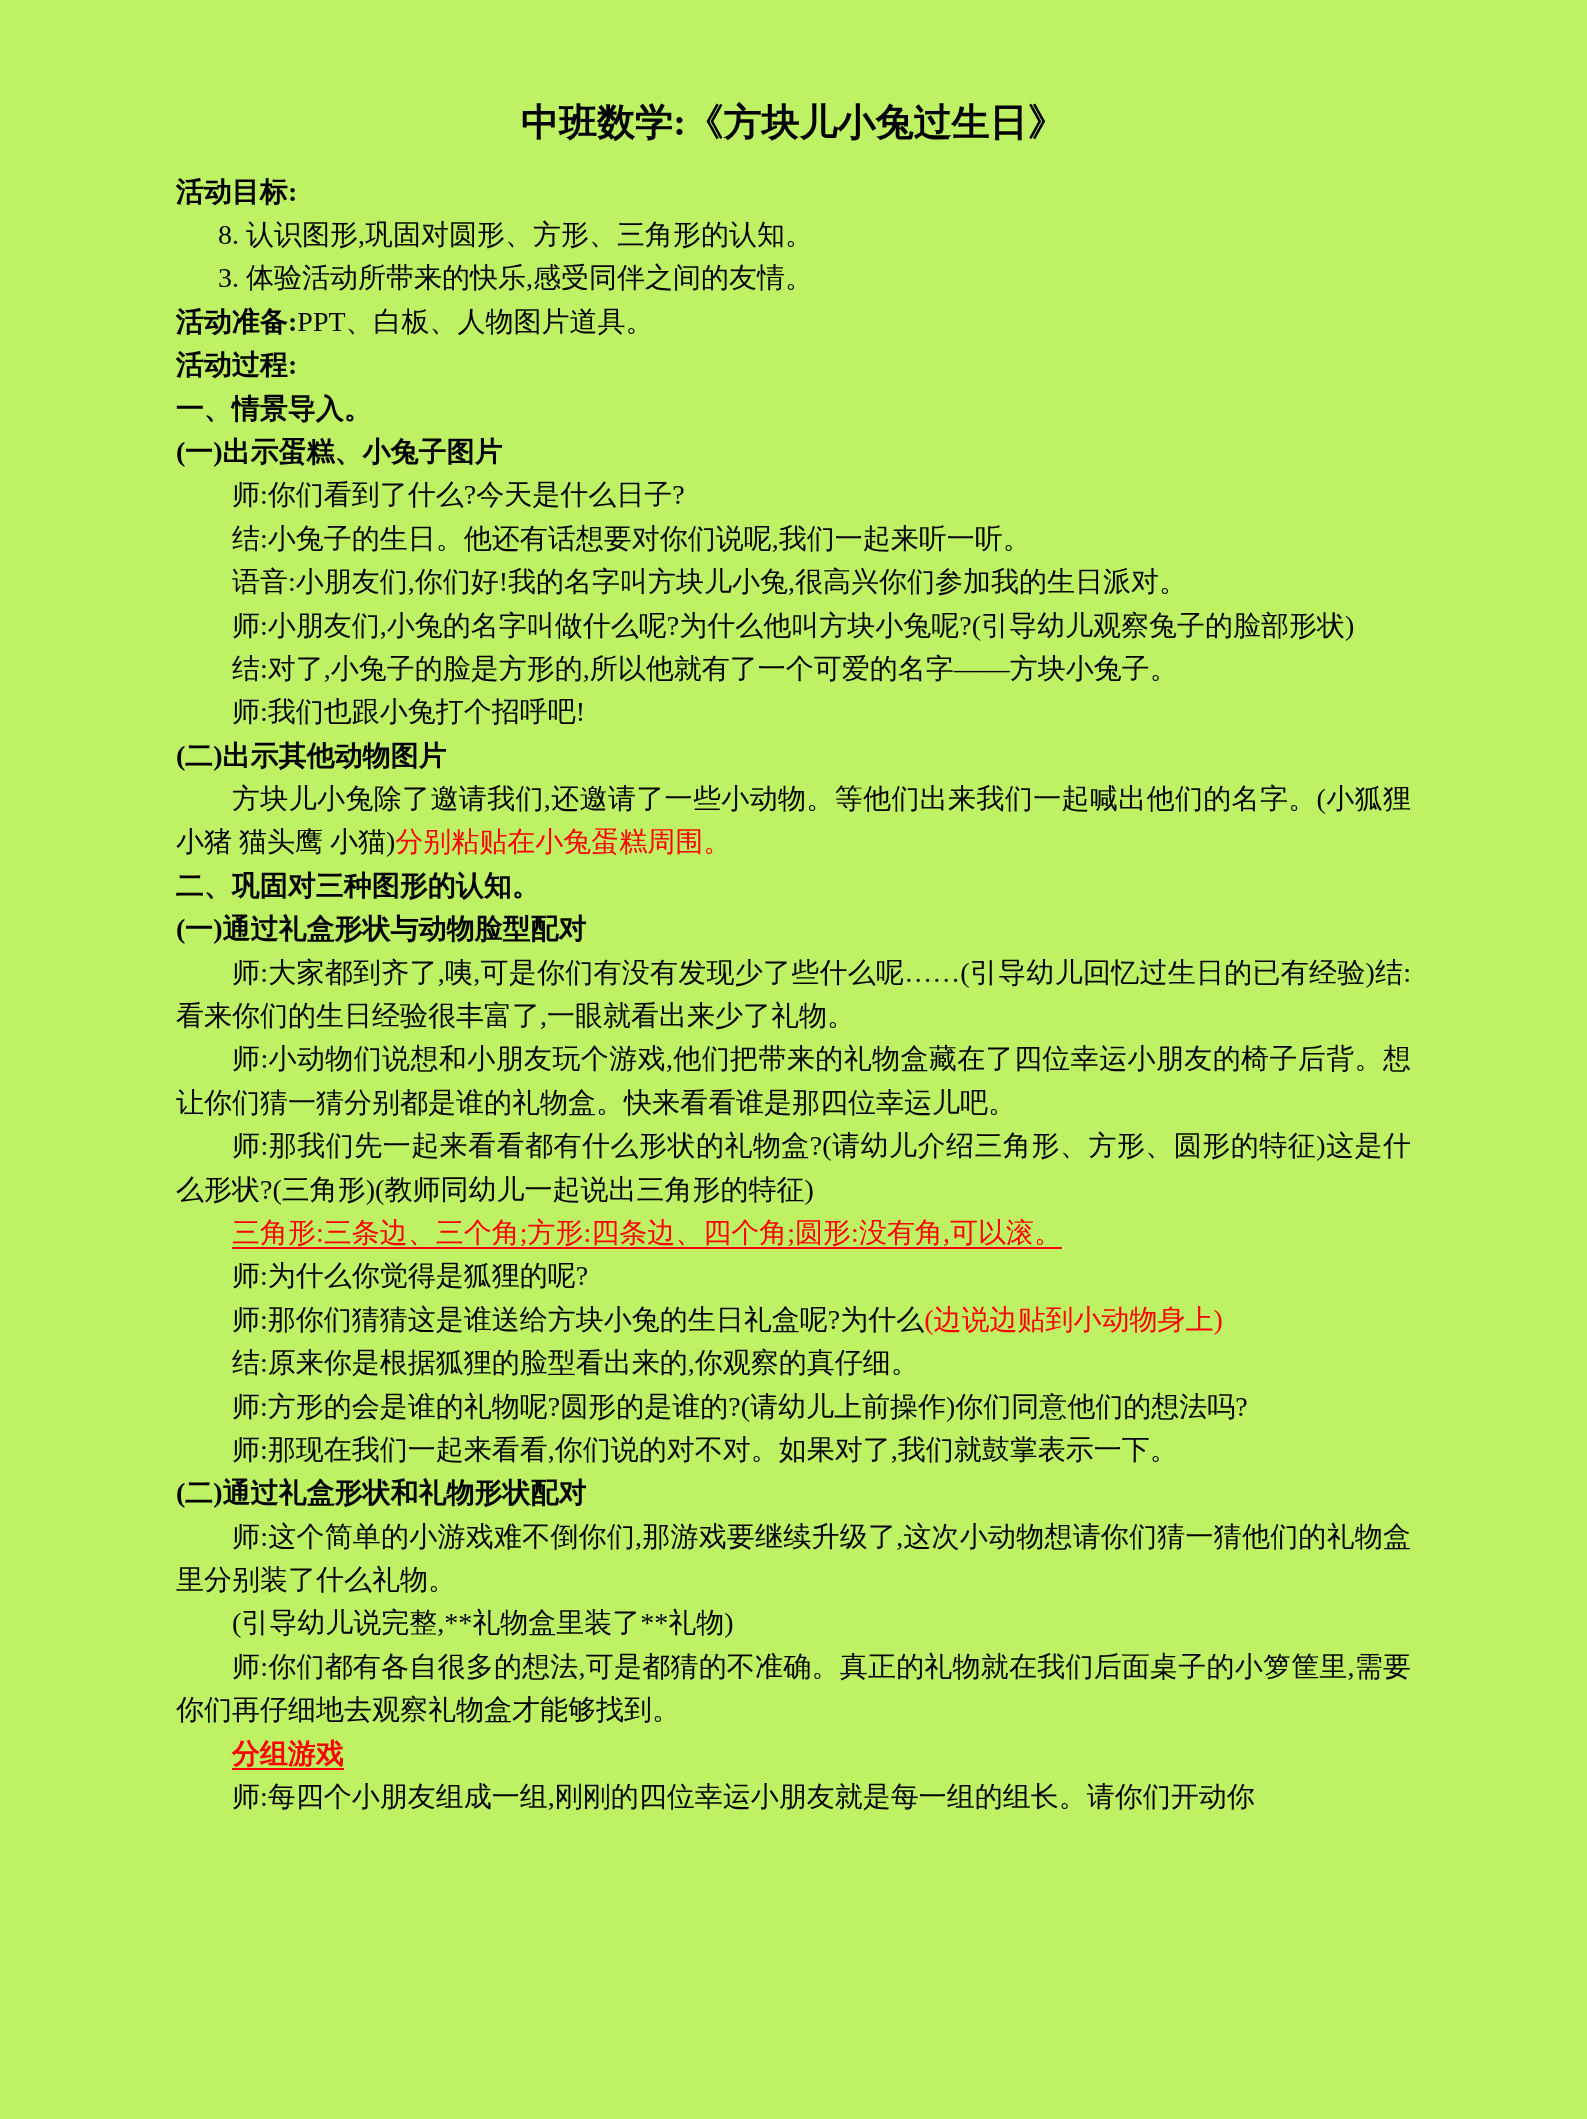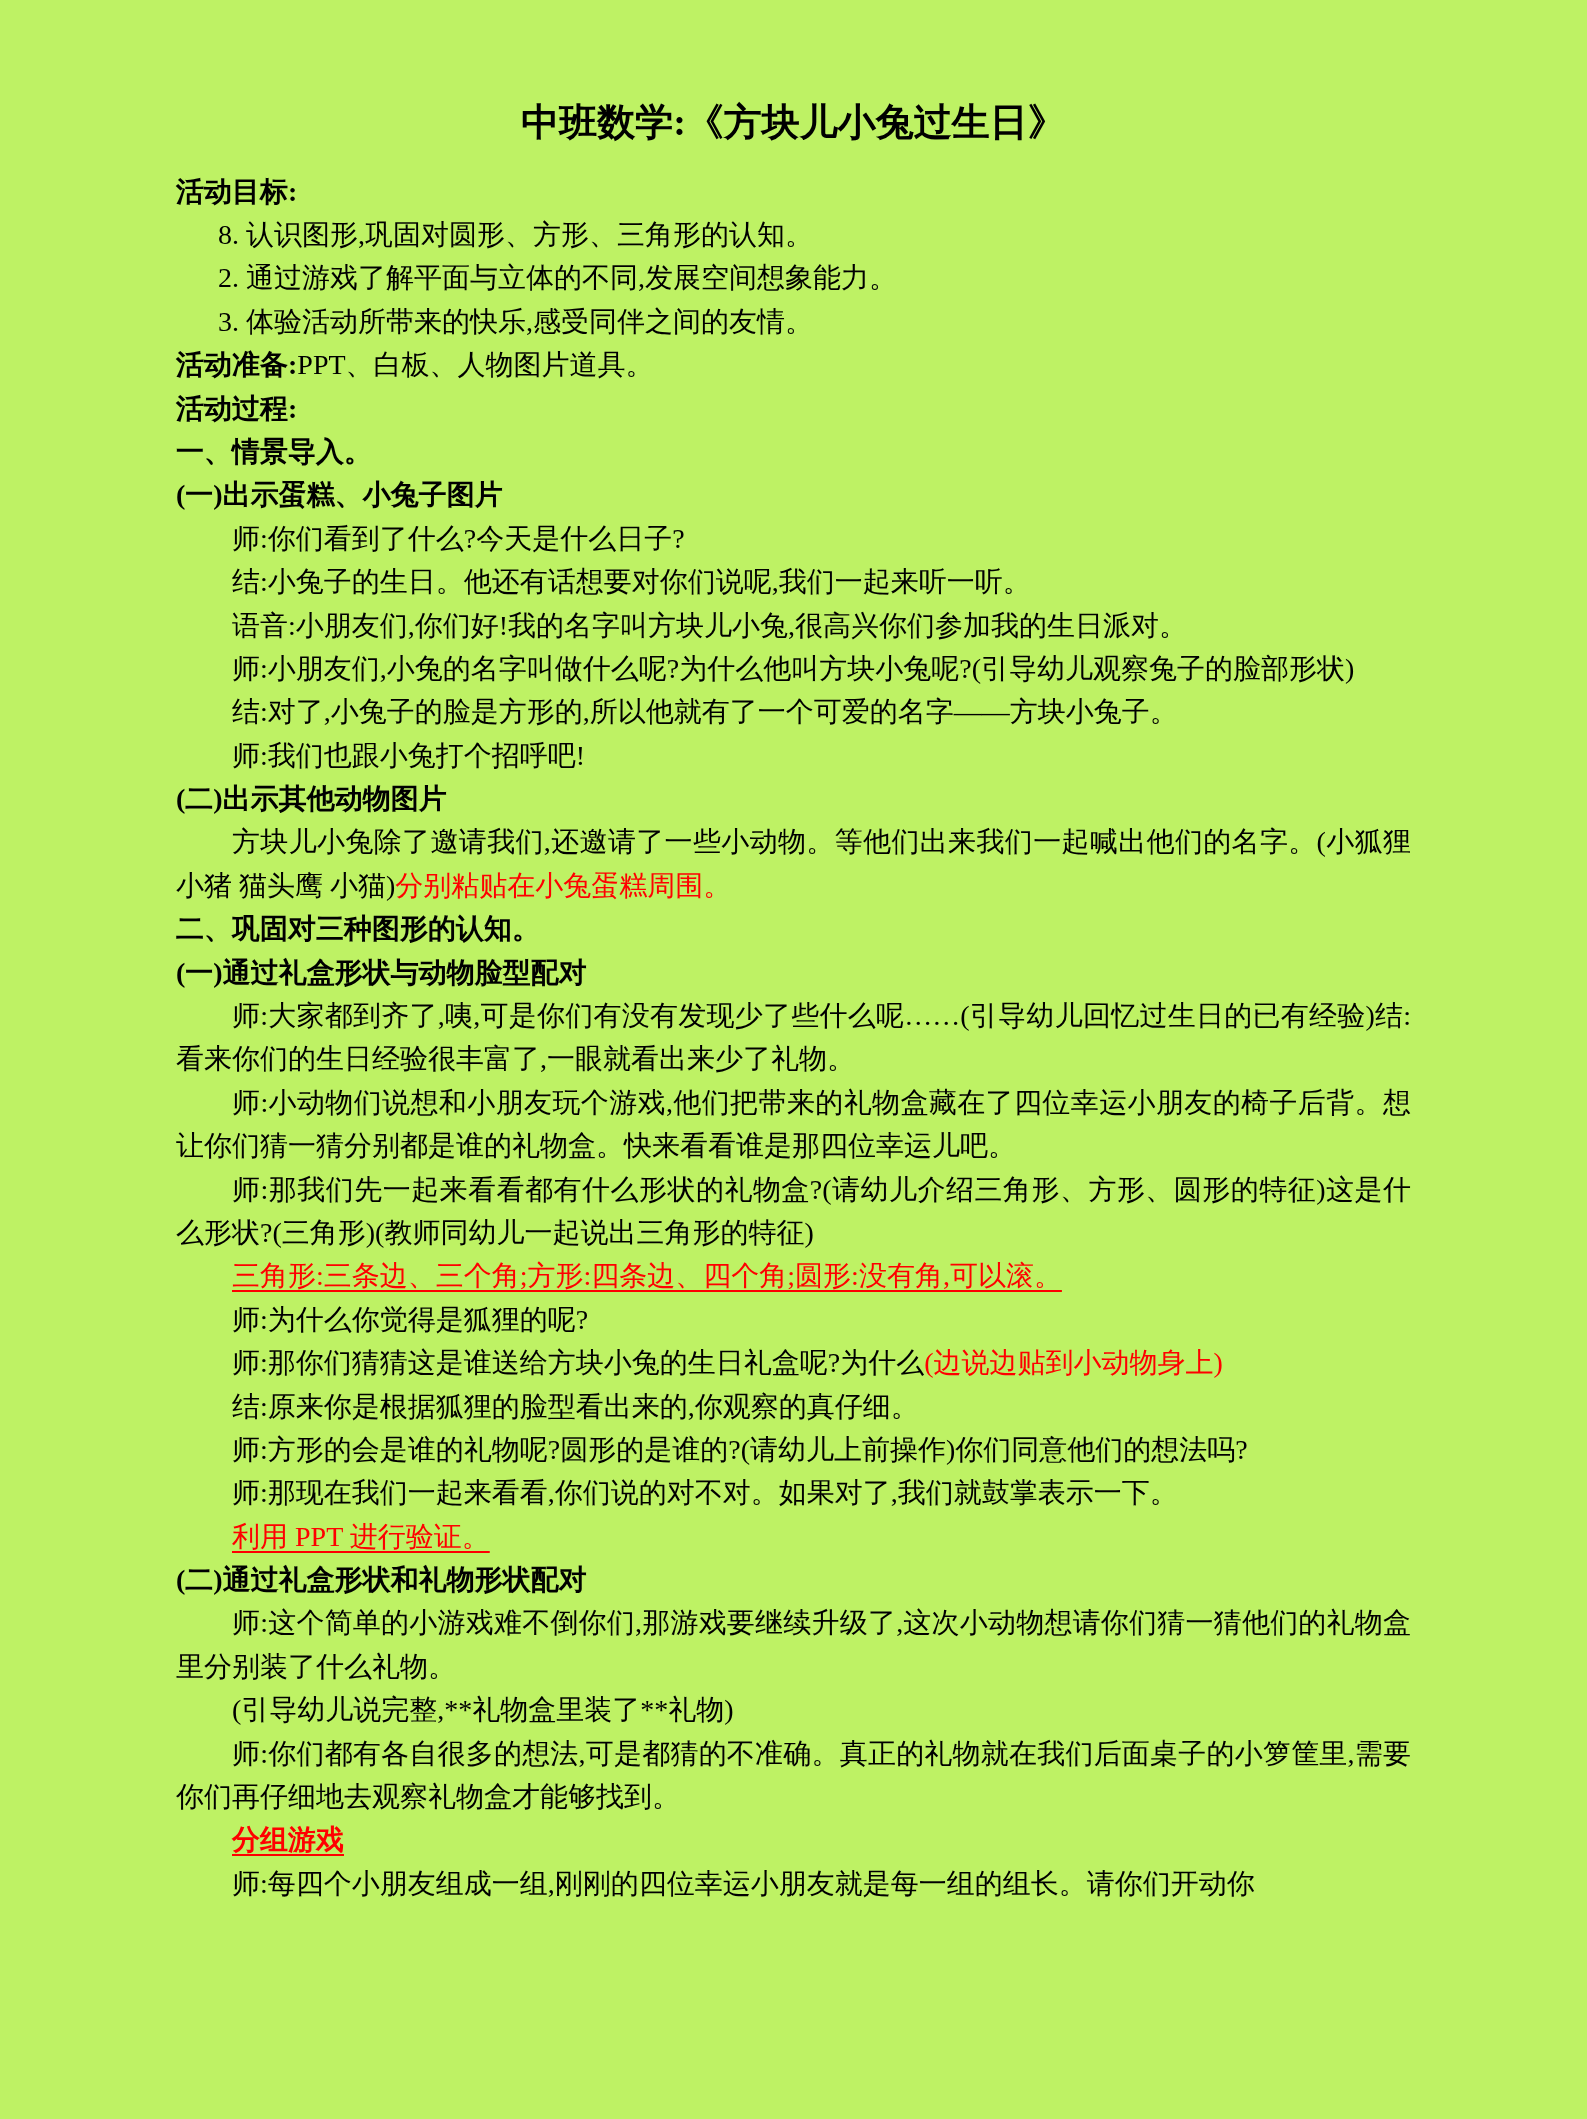--- a/index.html
+++ b/index.html
@@ -38,21 +38,20 @@
   .seg-underline { text-decoration: underline; text-underline-offset: 5px; }
 </style>
 </head>
 <body>
 
 <div class="page">
   <h1 class="doc-title">中班数学:《方块儿小兔过生日》</h1>
   <div id="doc-body">
       <p class="para indent-none"><span class="seg seg-bold">活动目标:</span></p>
       <p class="para indent-list"><span class="seg">8.  认识图形,巩固对圆形、方形、三角形的认知。</span></p>
-      <p class="para indent-list"><span class="seg">2.  通过游戏了解平面与立体的不同,发展空间想象能力。</span></p>
       <p class="para indent-list"><span class="seg">3.  体验活动所带来的快乐,感受同伴之间的友情。</span></p>
       <p class="para indent-none"><span class="seg seg-bold">活动准备:</span><span class="seg">PPT、白板、人物图片道具。</span></p>
       <p class="para indent-none"><span class="seg seg-bold">活动过程:</span></p>
       <p class="para indent-none"><span class="seg seg-bold">一、情景导入。</span></p>
       <p class="para indent-none"><span class="seg seg-bold">(一)出示蛋糕、小兔子图片</span></p>
       <p class="para indent-first"><span class="seg">师:你们看到了什么?今天是什么日子?</span></p>
       <p class="para indent-first"><span class="seg">结:小兔子的生日。他还有话想要对你们说呢,我们一起来听一听。</span></p>
       <p class="para indent-first"><span class="seg">语音:小朋友们,你们好!我的名字叫方块儿小兔,很高兴你们参加我的生日派对。</span></p>
       <p class="para indent-first"><span class="seg">师:小朋友们,小兔的名字叫做什么呢?为什么他叫方块小兔呢?(引导幼儿观察兔子的脸部形状)</span></p>
       <p class="para indent-first"><span class="seg">结:对了,小兔子的脸是方形的,所以他就有了一个可爱的名字——方块小兔子。</span></p>
@@ -63,21 +62,20 @@
       <p class="para indent-none"><span class="seg seg-bold">(一)通过礼盒形状与动物脸型配对</span></p>
       <p class="para indent-first"><span class="seg">师:大家都到齐了,咦,可是你们有没有发现少了些什么呢……(引导幼儿回忆过生日的已有经验)结:看来你们的生日经验很丰富了,一眼就看出来少了礼物。</span></p>
       <p class="para indent-first"><span class="seg">师:小动物们说想和小朋友玩个游戏,他们把带来的礼物盒藏在了四位幸运小朋友的椅子后背。想让你们猜一猜分别都是谁的礼物盒。快来看看谁是那四位幸运儿吧。</span></p>
       <p class="para indent-first"><span class="seg">师:那我们先一起来看看都有什么形状的礼物盒?(请幼儿介绍三角形、方形、圆形的特征)这是什么形状?(三角形)(教师同幼儿一起说出三角形的特征)</span></p>
       <p class="para indent-first"><span class="seg seg-red seg-underline">三角形:三条边、三个角;方形:四条边、四个角;圆形:没有角,可以滚。 </span></p>
       <p class="para indent-first"><span class="seg">师:为什么你觉得是狐狸的呢?</span></p>
       <p class="para indent-first"><span class="seg">师:那你们猜猜这是谁送给方块小兔的生日礼盒呢?为什么</span><span class="seg seg-red">(边说边贴到小动物身上)</span></p>
       <p class="para indent-first"><span class="seg">结:原来你是根据狐狸的脸型看出来的,你观察的真仔细。</span></p>
       <p class="para indent-first"><span class="seg">师:方形的会是谁的礼物呢?圆形的是谁的?(请幼儿上前操作)你们同意他们的想法吗?</span></p>
       <p class="para indent-first"><span class="seg">师:那现在我们一起来看看,你们说的对不对。如果对了,我们就鼓掌表示一下。</span></p>
-      <p class="para indent-first"><span class="seg seg-red seg-underline">利用 PPT 进行验证。 </span></p>
       <p class="para indent-none"><span class="seg seg-bold">(二)通过礼盒形状和礼物形状配对</span></p>
       <p class="para indent-first"><span class="seg">师:这个简单的小游戏难不倒你们,那游戏要继续升级了,这次小动物想请你们猜一猜他们的礼物盒里分别装了什么礼物。</span></p>
       <p class="para indent-first"><span class="seg">(引导幼儿说完整,**礼物盒里装了**礼物)</span></p>
       <p class="para indent-first"><span class="seg">师:你们都有各自很多的想法,可是都猜的不准确。真正的礼物就在我们后面桌子的小箩筐里,需要你们再仔细地去观察礼物盒才能够找到。</span></p>
       <p class="para indent-first"><span class="seg seg-bold seg-red seg-underline">分组游戏</span></p>
       <p class="para indent-first"><span class="seg">师:每四个小朋友组成一组,刚刚的四位幸运小朋友就是每一组的组长。请你们开动你</span></p>
     </div>
 </div>
 
 </body></html>

